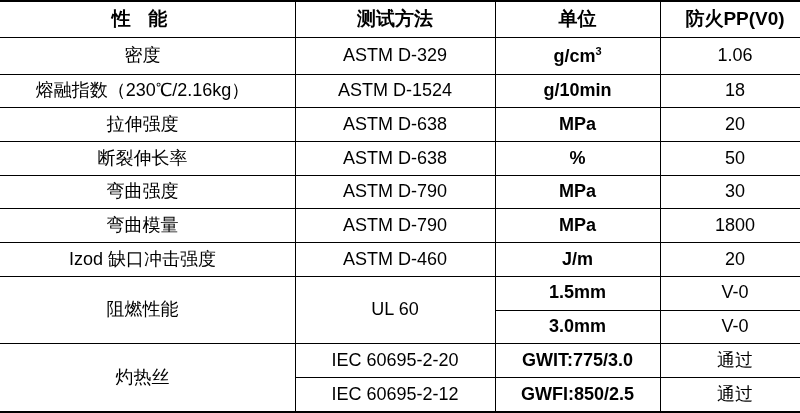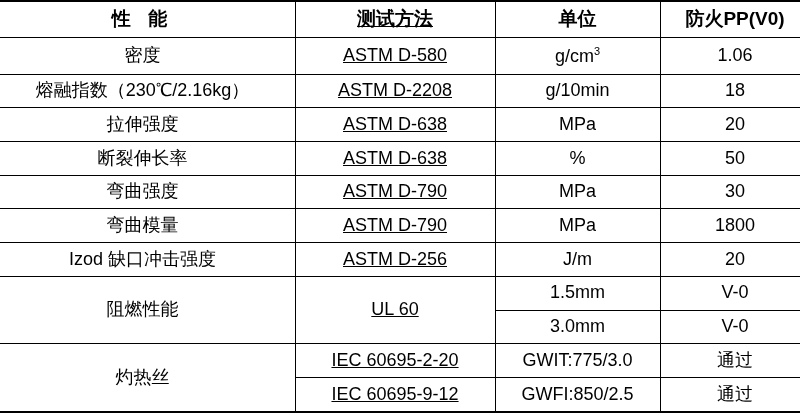--- a/index.html
+++ b/index.html
@@ -35,22 +35,22 @@
     padding: 0 2px;
     font-size: 18px;
     line-height: 1.1;
     white-space: nowrap;
   }
   table.spec tr.header td {
     font-weight: bold;
     font-size: 19px;
   }
   td.c0 { width: 300px; }
-  td.c1 { width: 195px; text-decoration: underline; }
-  td.c2 { width: 160px; }
+  td.c1 { width: 195px; }
+  td.c2 { width: 160px; font-weight: bold; }
   td.c3 { width: 145px; }
   .hdr-prop {
     letter-spacing: 6px;
   }
   .sup {
     font-size: 11px;
     vertical-align: super;
   }
   .melt {
     font-size: 16px;
@@ -71,28 +71,28 @@
     <tbody>
       <tr class="header">
         <td class="c0"><span class="hdr-prop">性  能</span></td>
         <td class="c1">测试方法</td>
         <td class="c2">单位</td>
         <td class="c3">防火PP(V0)</td>
       </tr>
 
       <tr>
         <td class="c0">密度</td>
-        <td class="c1">ASTM D-580</td>
+        <td class="c1">ASTM D-329</td>
         <td class="c2"><span>g/cm</span><span class="sup">3</span></td>
         <td class="c3">1.06</td>
       </tr>
 
       <tr>
         <td class="c0 melt">熔融指数（230℃/2.16kg）</td>
-        <td class="c1">ASTM D-2208</td>
+        <td class="c1">ASTM D-1524</td>
         <td class="c2">g/10min</td>
         <td class="c3">18</td>
       </tr>
 
       <tr>
         <td class="c0">拉伸强度</td>
         <td class="c1">ASTM D-638</td>
         <td class="c2">MPa</td>
         <td class="c3">20</td>
       </tr>
@@ -113,21 +113,21 @@
 
       <tr>
         <td class="c0">弯曲模量</td>
         <td class="c1">ASTM D-790</td>
         <td class="c2">MPa</td>
         <td class="c3">1800</td>
       </tr>
 
       <tr>
         <td class="c0 izod">Izod 缺口冲击强度</td>
-        <td class="c1">ASTM D-256</td>
+        <td class="c1">ASTM D-460</td>
         <td class="c2">J/m</td>
         <td class="c3">20</td>
       </tr>
 
       <tr>
         <td class="c0" rowspan="2">阻燃性能</td>
         <td class="c1" rowspan="2">UL 60</td>
         <td class="c2">1.5mm</td>
         <td class="c3">V-0</td>
       </tr>
@@ -136,19 +136,19 @@
         <td class="c3">V-0</td>
       </tr>
 
       <tr>
         <td class="c0" rowspan="2">灼热丝</td>
         <td class="c1">IEC 60695-2-20</td>
         <td class="c2">GWIT:775/3.0</td>
         <td class="c3">通过</td>
       </tr>
       <tr>
-        <td class="c1">IEC 60695-9-12</td>
+        <td class="c1">IEC 60695-2-12</td>
         <td class="c2">GWFI:850/2.5</td>
         <td class="c3">通过</td>
       </tr>
     </tbody>
   </table>
 </div>
 
 </body></html>

